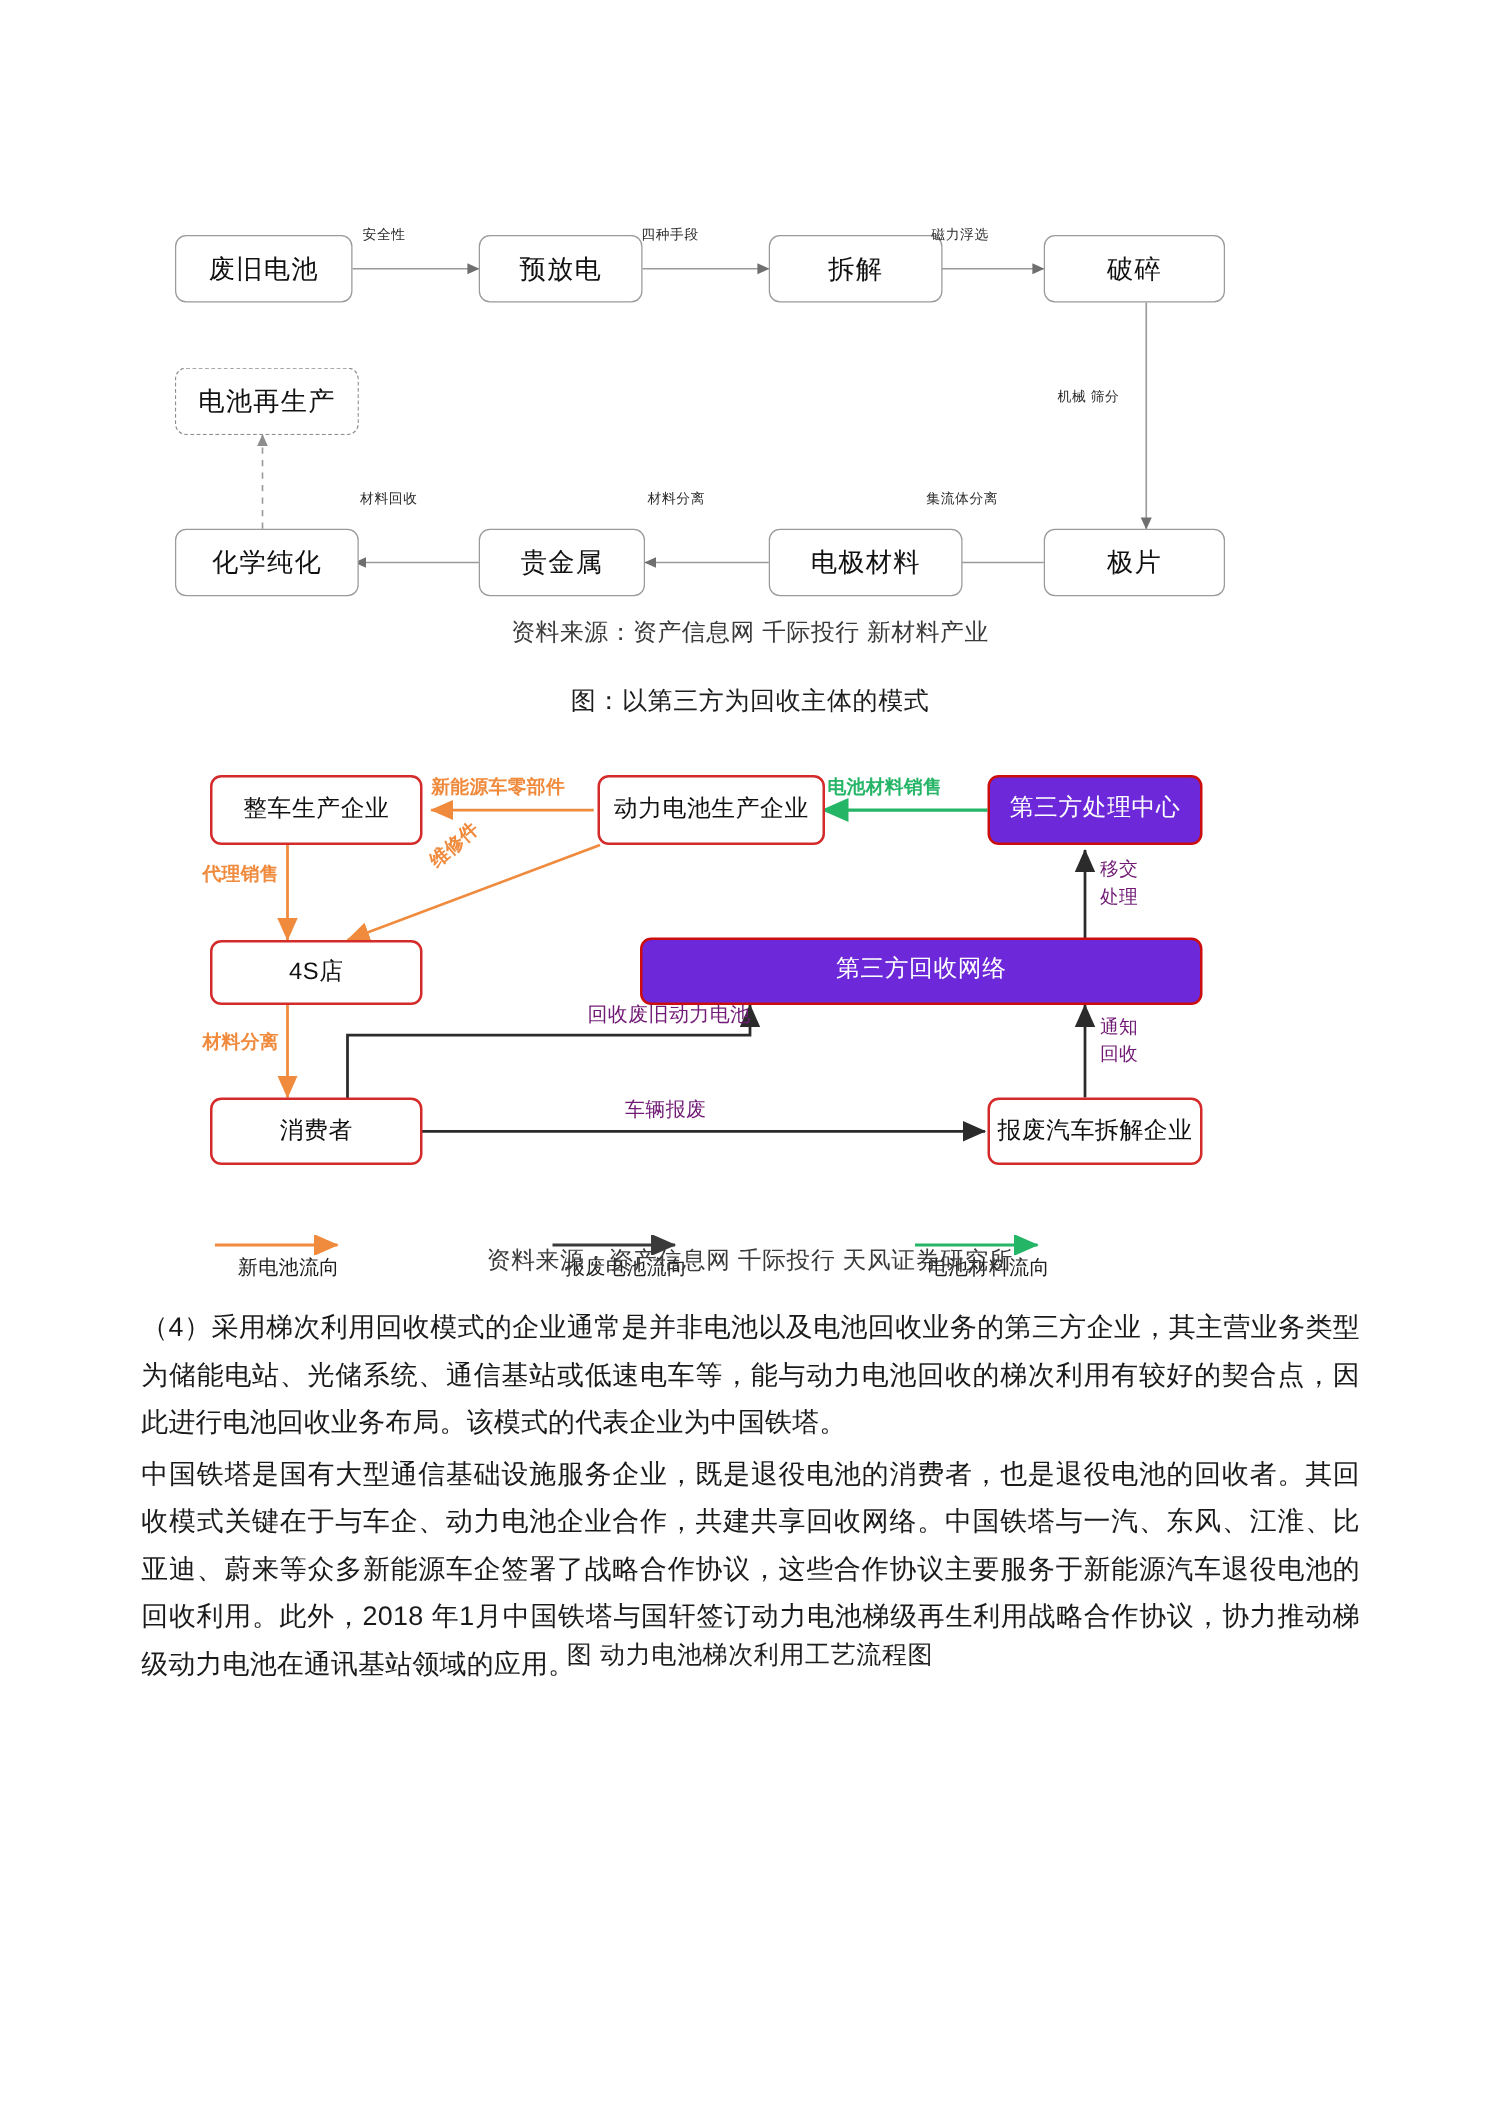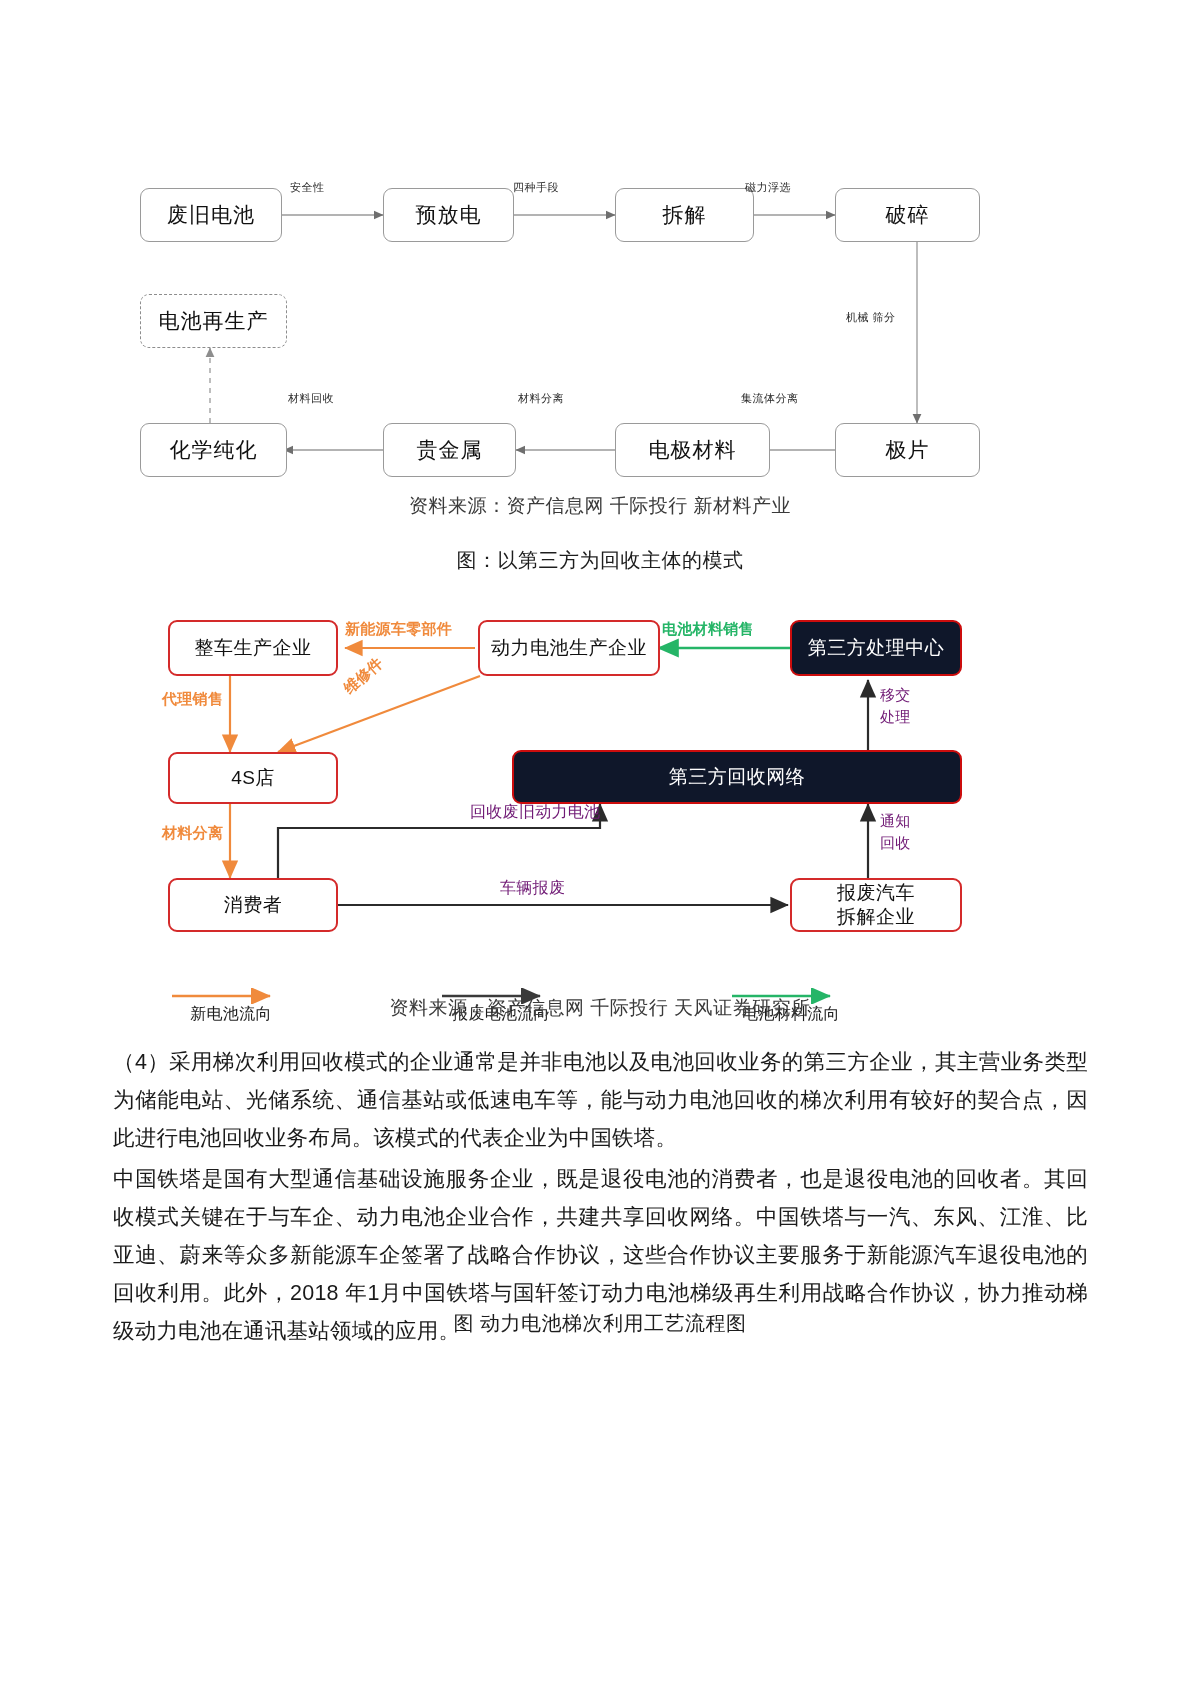--- a/index.html
+++ b/index.html
@@ -74,23 +74,24 @@
     border-radius: 9px;
     background: #ffffff;
     display: flex; align-items: center; justify-content: center;
     text-align: center;
     font-size: 19px;
     color: #111;
     line-height: 1.25;
     letter-spacing: 0.5px;
   }
   .f2box.filled {
-    background: #0f172a;
+    background: #6d28d9;
     border-color: #cc0d0d;
     color: #ffffff;
+    font-family: Liberation Mono, monospace;
   }
   .f2lbl {
     position: absolute;
     font-size: 15px;
     white-space: nowrap;
     letter-spacing: 0.3px;
   }
   .f2lbl.orange { color: #f08a3c; font-weight: bold; }
   .f2lbl.green  { color: #25b567; font-weight: bold; }
   .f2lbl.black  { color: #701a75; }
@@ -208,21 +209,21 @@
     </svg>
 
     <div class="f2box" style="left:18px; top:20px; width:170px; height:56px;">整车生产企业</div>
     <div class="f2box" style="left:328px; top:20px; width:182px; height:56px;">动力电池生产企业</div>
     <div class="f2box filled" style="left:640px; top:20px; width:172px; height:56px;">第三方处理中心</div>
 
     <div class="f2box" style="left:18px; top:152px; width:170px; height:52px;">4S店</div>
     <div class="f2box filled" style="left:362px; top:150px; width:450px; height:54px;">第三方回收网络</div>
 
     <div class="f2box" style="left:18px; top:278px; width:170px; height:54px;">消费者</div>
-    <div class="f2box" style="left:640px; top:278px; width:172px; height:54px; flex-direction:column;">
+    <div class="f2box" style="left:640px; top:278px; width:172px; height:54px; flex-direction:row;">
       <span>报废汽车</span>
       <span>拆解企业</span>
     </div>
 
     <div class="f2lbl orange" style="left:195px; top:20px;">新能源车零部件</div>
     <div class="f2lbl green" style="left:512px; top:20px;">电池材料销售</div>
     <div class="f2lbl orange" style="left:12px; top:90px;">代理销售</div>
     <div class="f2lbl orange rot" style="left:190px; top:84px;">维修件</div>
     <div class="f2lbl orange" style="left:12px; top:224px;">材料分离</div>
     <div class="f2lbl black" style="left:730px; top:86px;">移交</div>

